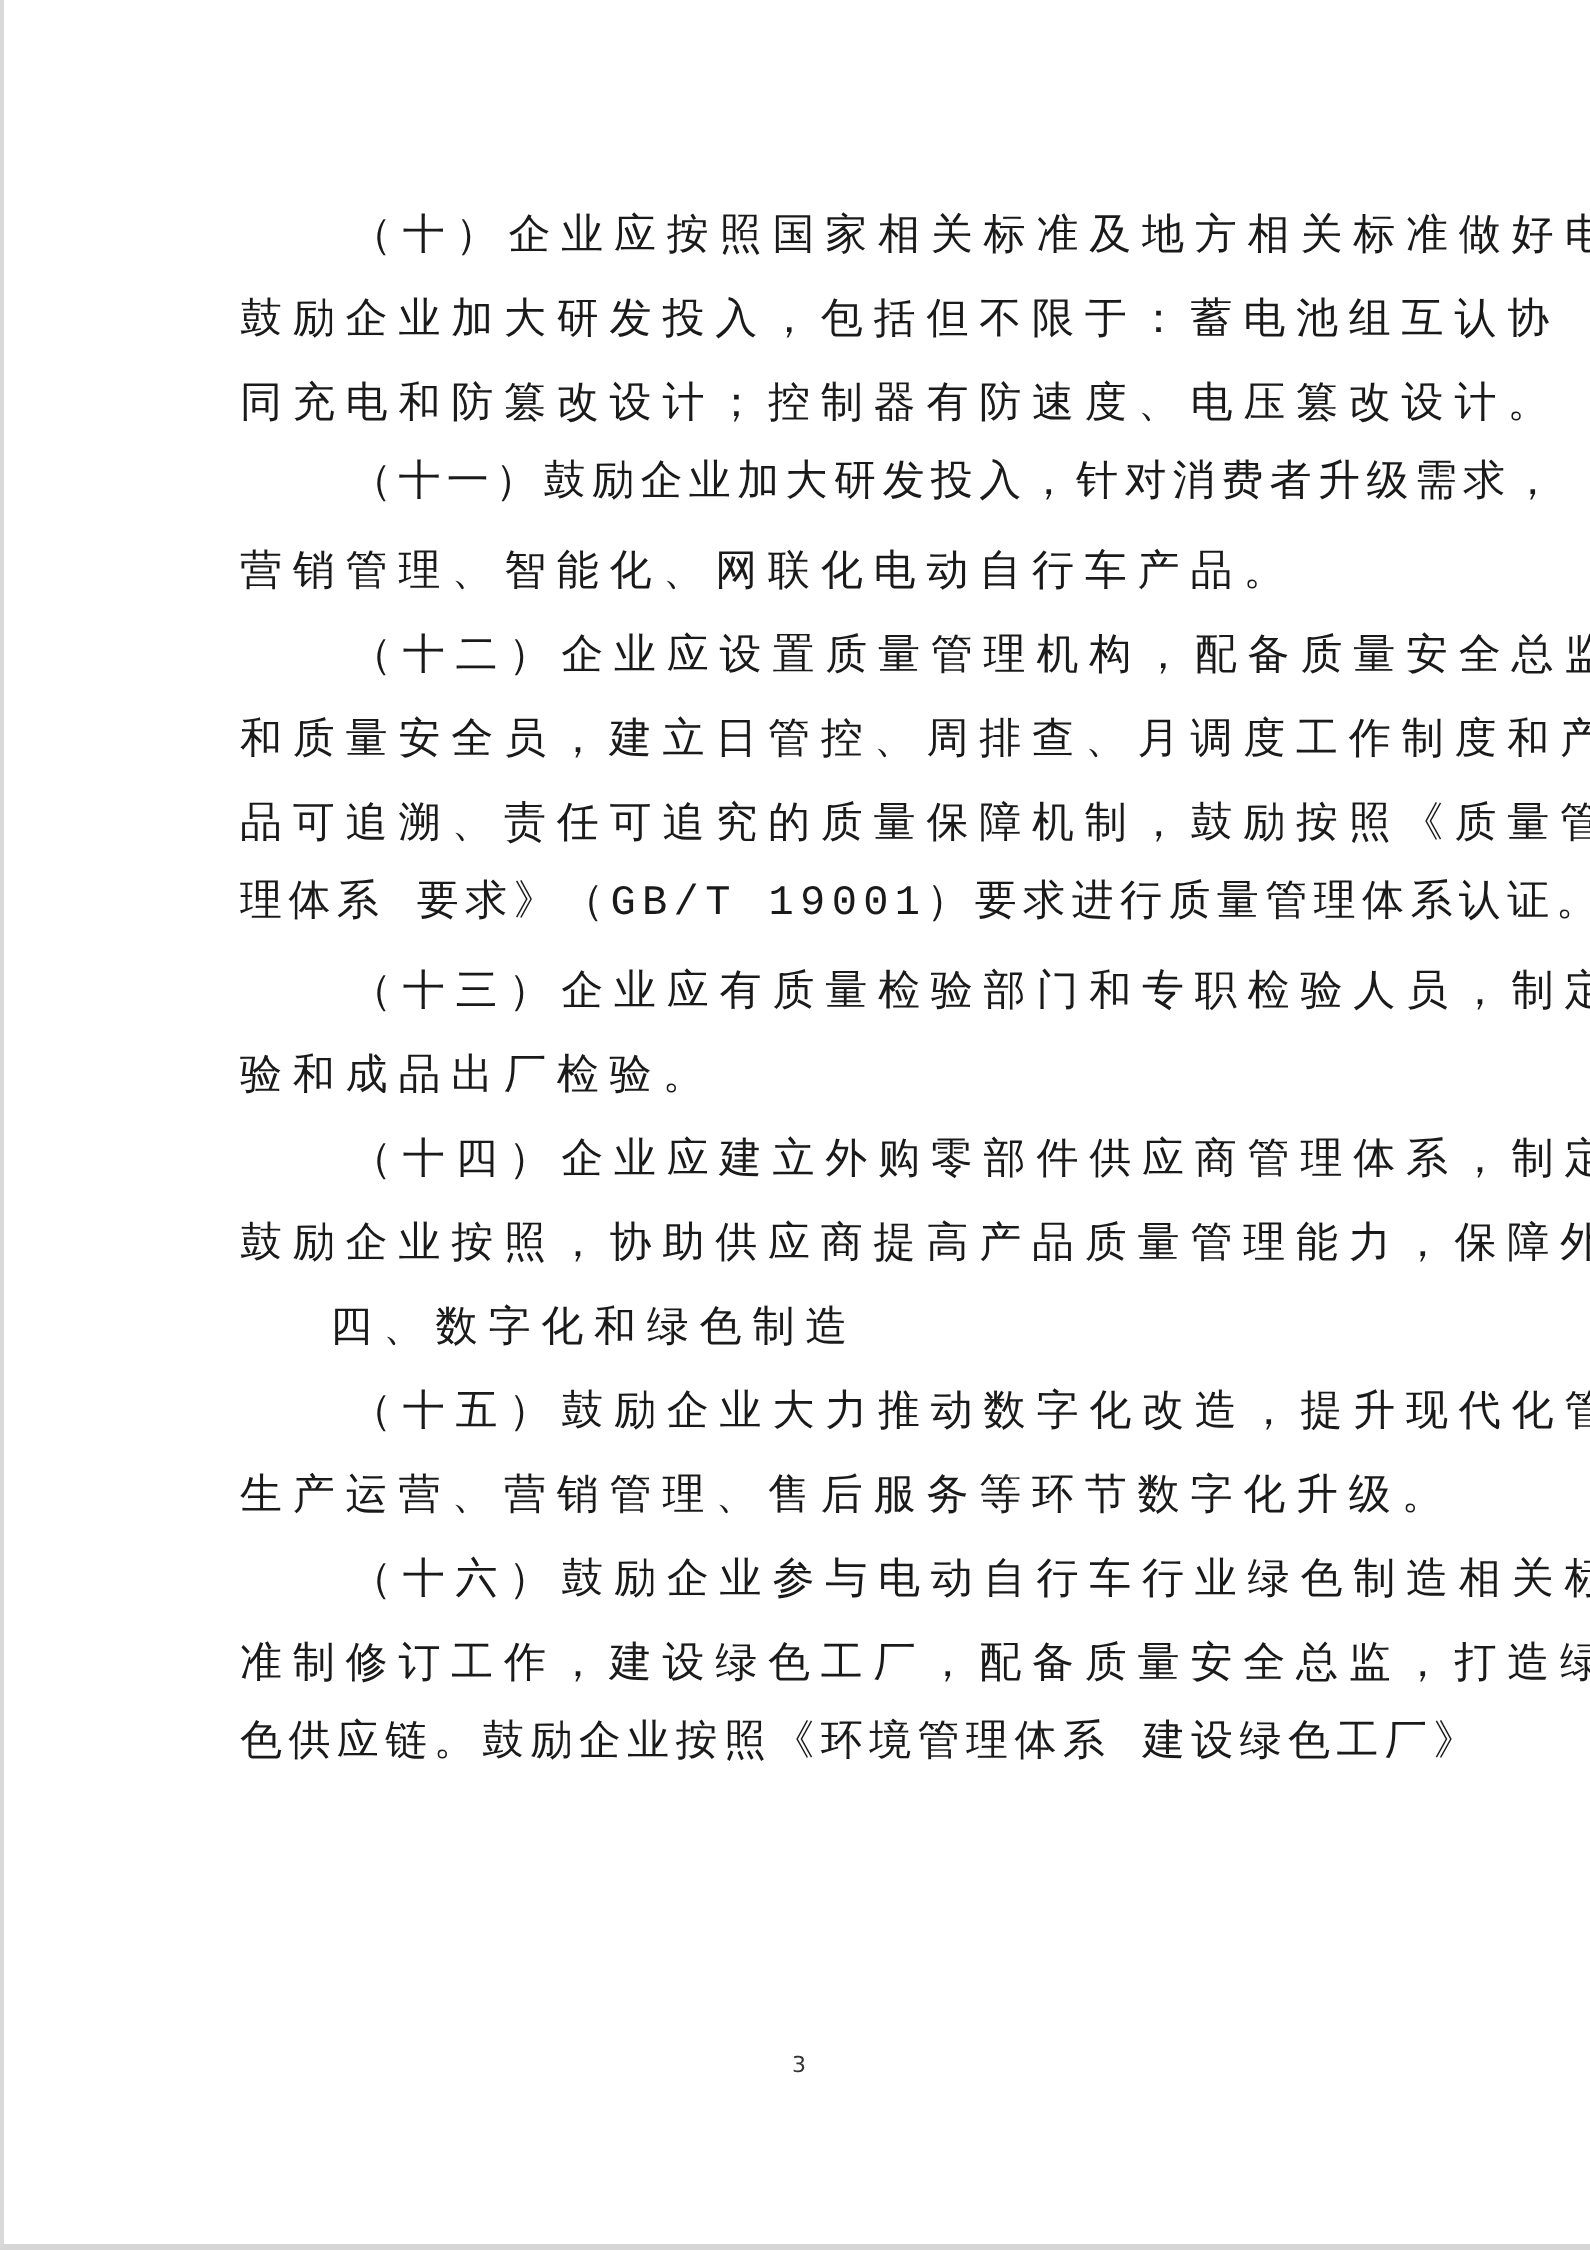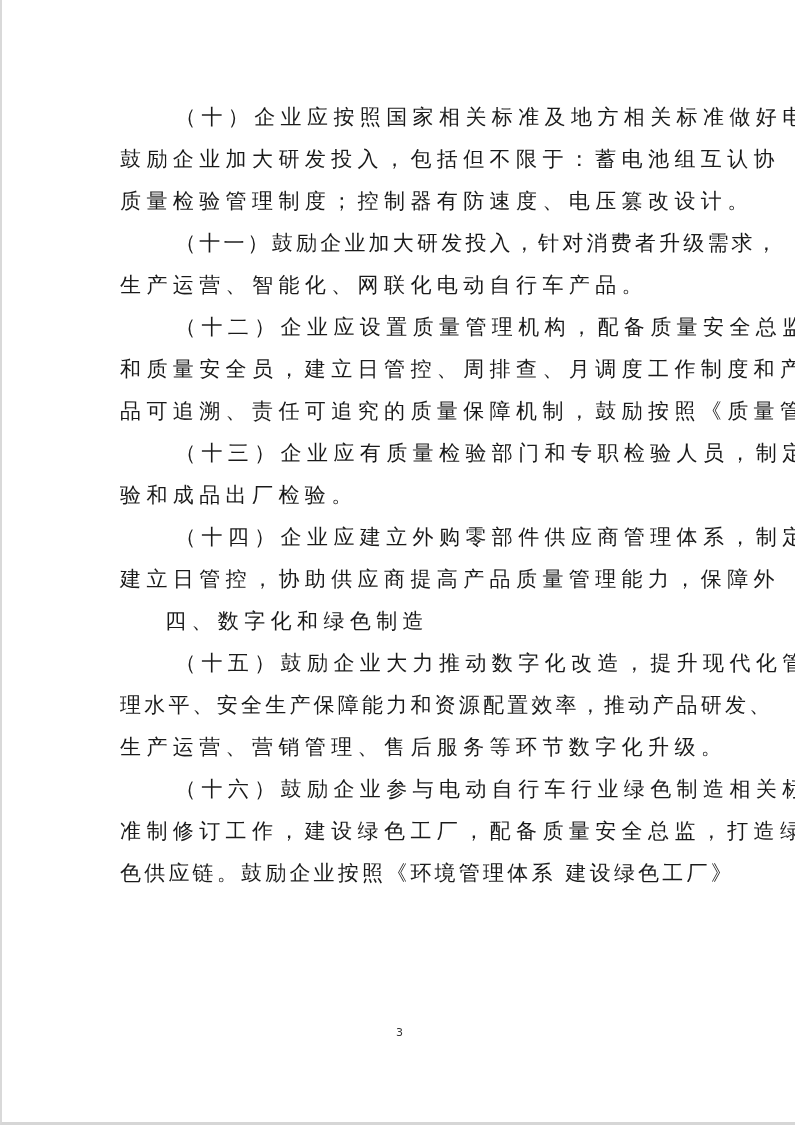--- a/index.html
+++ b/index.html
@@ -30,52 +30,52 @@
     top: 96px;
     width: 560px;
   }
   .line {
     height: 42px;
     line-height: 42px;
     font-size: 21px;
     white-space: nowrap;
     letter-spacing: 5.4px;
   }
-  .line.tight { letter-spacing: 3.2px; }
+  .line.tight { letter-spacing: 3.2px; font-family: Liberation Mono, monospace; }
   .line.indent { padding-left: 55px; }
   .page-number {
     position: absolute;
     left: 0;
     width: 795px;
     top: 1026px;
     text-align: center;
     font-size: 11px;
     font-family: "DejaVu Sans", sans-serif;
     color: #333;
   }
 </style>
 </head>
 <body>
 
 <div class="page">
   <div class="content">
     <div class="line indent">（十）企业应按照国家相关标准及地方相关标准做好电</div>
     <div class="line">鼓励企业加大研发投入，包括但不限于：蓄电池组互认协</div>
-    <div class="line">质量检验管理制度；控制器有防速度、电压篡改设计。</div>
+    <div class="line">同充电和防篡改设计；控制器有防速度、电压篡改设计。</div>
     <div class="line indent tight">（十一）鼓励企业加大研发投入，针对消费者升级需求，</div>
-    <div class="line">生产运营、智能化、网联化电动自行车产品。</div>
+    <div class="line">营销管理、智能化、网联化电动自行车产品。</div>
     <div class="line indent">（十二）企业应设置质量管理机构，配备质量安全总监</div>
     <div class="line">和质量安全员，建立日管控、周排查、月调度工作制度和产</div>
     <div class="line">品可追溯、责任可追究的质量保障机制，鼓励按照《质量管</div>
+    <div class="line tight">理体系 要求》（GB/T 19001）要求进行质量管理体系认证。</div>
     <div class="line indent">（十三）企业应有质量检验部门和专职检验人员，制定</div>
     <div class="line">验和成品出厂检验。</div>
     <div class="line indent">（十四）企业应建立外购零部件供应商管理体系，制定</div>
-    <div class="line">建立日管控，协助供应商提高产品质量管理能力，保障外</div>
+    <div class="line">鼓励企业按照，协助供应商提高产品质量管理能力，保障外</div>
     <div class="line indent" style="padding-left:45px">四、数字化和绿色制造</div>
     <div class="line indent">（十五）鼓励企业大力推动数字化改造，提升现代化管</div>
-    <div class="line tight">理水平、安全生产保障能力和资源配置效率，推动产品研发、</div>
     <div class="line">生产运营、营销管理、售后服务等环节数字化升级。</div>
     <div class="line indent">（十六）鼓励企业参与电动自行车行业绿色制造相关标</div>
     <div class="line">准制修订工作，建设绿色工厂，配备质量安全总监，打造绿</div>
     <div class="line tight">色供应链。鼓励企业按照《环境管理体系  建设绿色工厂》</div>
   </div>
   <div class="page-number">3</div>
 </div>
 
 </body></html>

